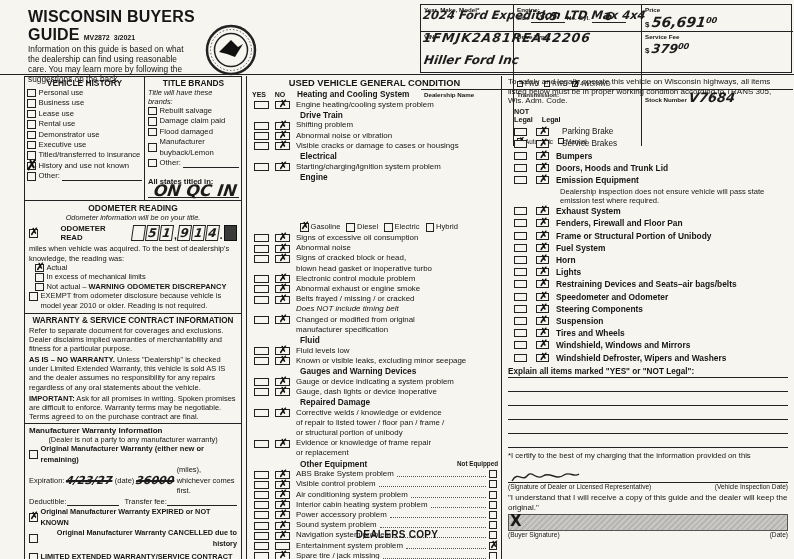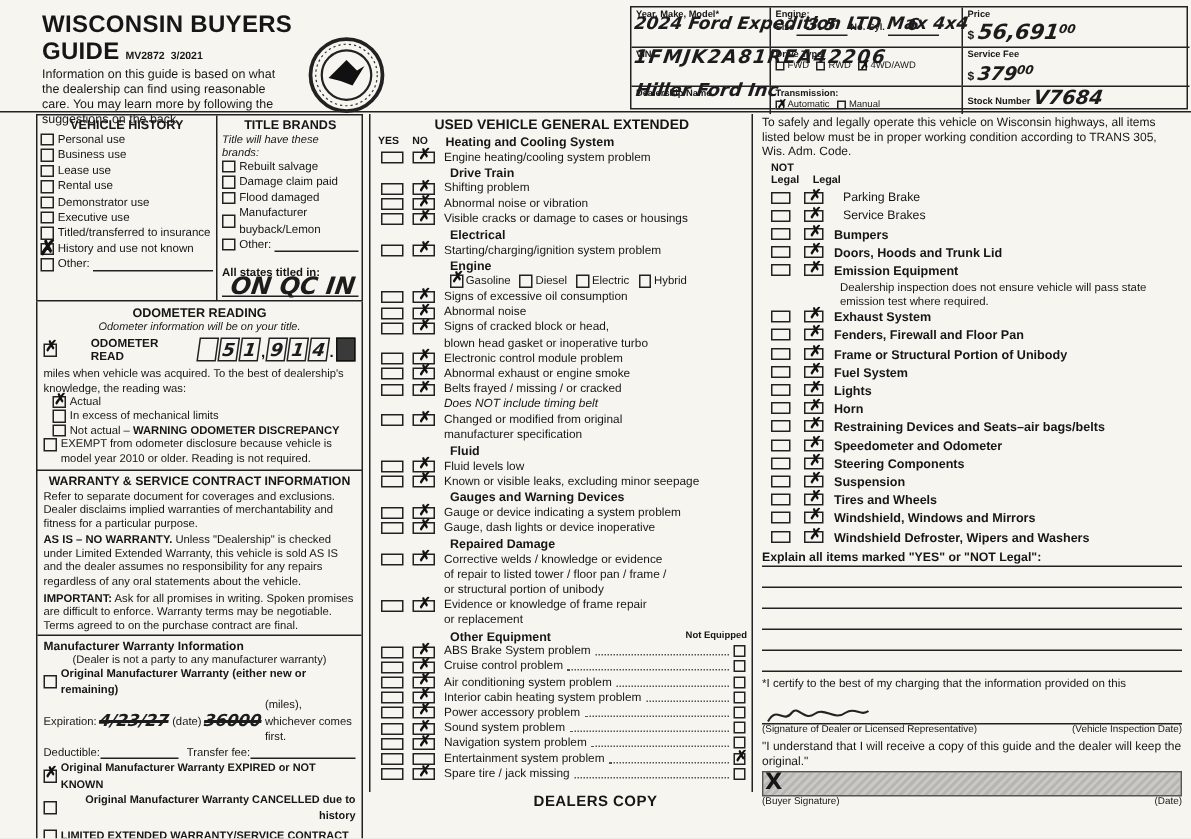--- a/index.html
+++ b/index.html
@@ -12,21 +12,21 @@
   .hdr-form{font-size:7px;font-weight:bold;margin-left:4px;}
   .hdr-intro{font-size:8.3px;line-height:10px;width:168px;margin-top:0;}
   .seal{position:absolute;left:205px;top:24px;}
   .hdr-grid{position:absolute;left:420px;top:4px;width:372px;height:69px;display:grid;grid-template-columns:92px 128px 152px;grid-template-rows:1fr 1fr 1fr;border:1.4px solid #222;box-sizing:border-box;background:#f6f5f0;}
   .hcell{box-sizing:border-box;padding:1px 3px;font-size:6.2px;font-weight:bold;position:relative;overflow:visible;}
   .hcell.bl{border-left:1px solid #222;} .hcell.bt{border-top:1px solid #222;}
   .cell-lbl{font-size:6.2px;font-weight:bold;}
   .hand{font-family:"DejaVu Sans",sans-serif;font-style:italic;font-weight:700;display:inline-block;transform:skewX(-8deg);color:#1c1c1c;}
   .hw-abs{position:absolute;white-space:nowrap;z-index:5;}
   .wline{display:inline-block;border-bottom:1px solid #222;min-width:34px;text-align:center;line-height:8px;}
-  .opt{display:inline-flex;align-items:center;margin-right:5px;font-size:6.3px;font-weight:normal;}
+  .opt{display:inline-flex;align-items:center;margin-right:5px;font-size:6.3px;font-weight:normal;margin-top:40px;}
   .opt .cb{margin-right:2px;}
   .money{margin-top:1px;font-size:8px;}
   .money .big{font-size:14px;} .money .cents{font-size:8px;vertical-align:super;}
   .fee .big{font-size:12.5px;}
   .stockv{font-size:13px;margin-top:-1px;}
 
   
   .cb{display:inline-block;position:relative;border:1.1px solid #222;background:#f6f5f0;box-sizing:border-box;flex:none;}
   .cb.sq{width:8.5px;height:8.5px;}
   .cb.tiny{width:6px;height:6px;}
@@ -340,21 +340,21 @@
       </div>
       <div class="inline-row" style="margin-top:3px;align-items:flex-start;">
         <span class="cb sq" style="margin-top:1px;"></span>
         <span class="b" style="font-size:7.3px;">LIMITED EXTENDED WARRANTY/SERVICE CONTRACT provided</span>
       </div>
 
     </div>
   </div>
 
   <div class="col-mid">
-    <div class="mid-title">USED VEHICLE GENERAL EXTENDED</div>
+    <div class="mid-title">USED VEHICLE GENERAL CONDITION</div>
     <div>
         <div class="yn-row">
           <span class="yn">YES</span>
           <span class="yn">NO</span>
           <span class="g-head" style="padding-left: 4px;">Heating and Cooling System</span>
         </div>
         <div class="cond-row">
           <span class="cb wide"></span>
           <span class="cb wide checked"></span>
           <div class="cond-lbl">
@@ -532,21 +532,21 @@
           <div class="cond-lbl">
             <div>ABS Brake System problem</div>
           </div>
           <span class="lead"></span>
           <span class="cb ne"></span>
         </div>
         <div class="cond-row">
           <span class="cb wide"></span>
           <span class="cb wide checked"></span>
           <div class="cond-lbl">
-            <div>Cruise control problem</div>
+            <div>Visible control problem</div>
           </div>
           <span class="lead"></span>
           <span class="cb ne"></span>
         </div>
         <div class="cond-row">
           <span class="cb wide"></span>
           <span class="cb wide checked"></span>
           <div class="cond-lbl">
             <div>Air conditioning system problem</div>
           </div>
@@ -662,26 +662,26 @@
           <span class="eq-lbl bold">Frame or Structural Portion of Unibody</span>
         </div>
         <div class="eq-row">
           <span class="cb eqb"></span>
           <span class="cb eqb legal checked"></span>
           <span class="eq-lbl bold">Fuel System</span>
         </div>
         <div class="eq-row">
           <span class="cb eqb"></span>
           <span class="cb eqb legal checked"></span>
+          <span class="eq-lbl bold">Horn</span>
+        </div>
+        <div class="eq-row">
+          <span class="cb eqb"></span>
+          <span class="cb eqb legal checked"></span>
           <span class="eq-lbl bold">Lights</span>
-        </div>
-        <div class="eq-row">
-          <span class="cb eqb"></span>
-          <span class="cb eqb legal checked"></span>
-          <span class="eq-lbl bold">Horn</span>
         </div>
         <div class="eq-row">
           <span class="cb eqb"></span>
           <span class="cb eqb legal checked"></span>
           <span class="eq-lbl bold">Restraining Devices and Seats–air bags/belts</span>
         </div>
         <div class="eq-row">
           <span class="cb eqb"></span>
           <span class="cb eqb legal checked"></span>
           <span class="eq-lbl bold">Speedometer and Odometer</span>

